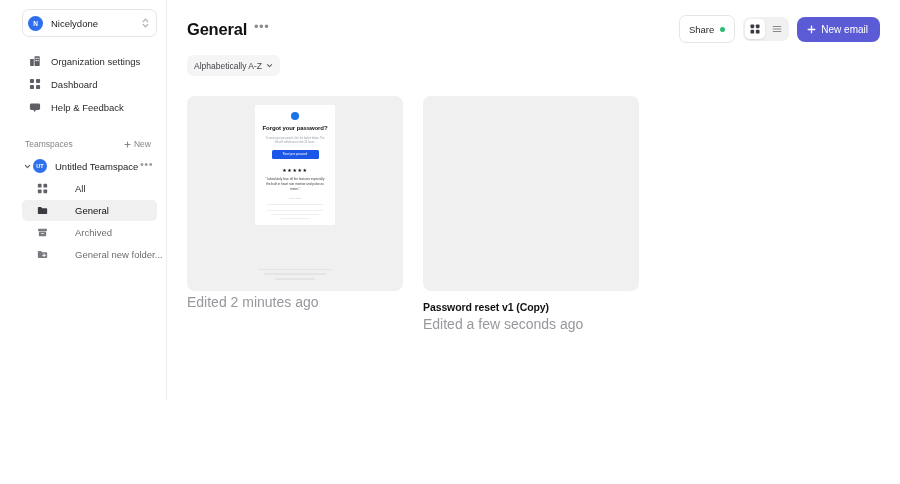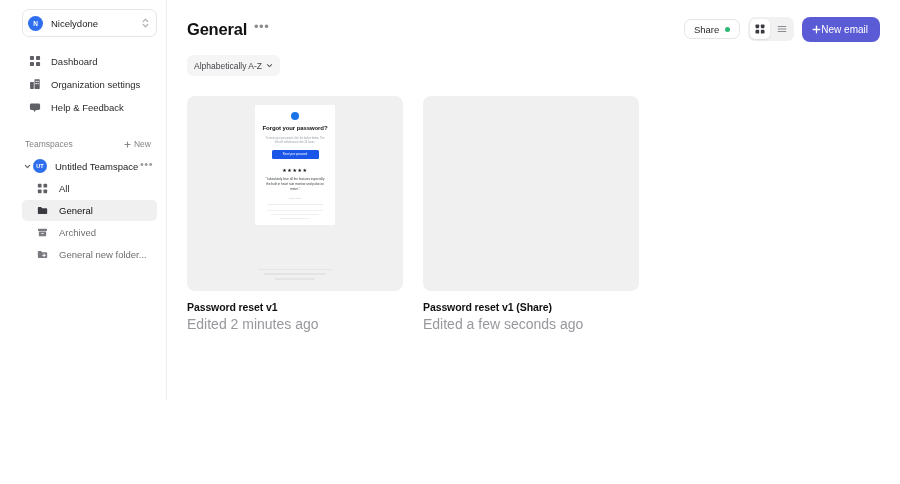--- a/index.html
+++ b/index.html
@@ -80,54 +80,54 @@
   .ts-name { font-size: 9.5px; color: #1c1c1c; margin-left: 8px; flex: 1; white-space: nowrap; }
   .ts-dots { font-size: 11px; color: #9a9a9a; letter-spacing: .5px; line-height: 1; padding-bottom: 4px; }
 
   .sub-item {
     display: flex; align-items: center; gap: 10px;
     height: 21px; padding: 0 6px 0 14px;
     border-radius: 5px; cursor: pointer; margin-top: 1px;
   }
   .sub-item.active { background: #f0f0f0; }
   .sub-item .ico { width: 13px; height: 13px; flex: 0 0 13px; display:flex; align-items:center; justify-content:center; }
-  .sub-item .lbl { font-size: 9.5px; color: #2b2b2b; white-space: nowrap; }
+  .sub-item .lbl { font-size: 9.5px; color: #2b2b2b; white-space: nowrap; margin-left: 16px; }
   .sub-item.active .lbl { color: #111; font-weight: 400; }
   .sub-item.muted .lbl { color: #6e6e73; }
 
   
   .main { flex: 1; height: 484px; position: relative; background: #fff; }
   .topbar {
     display: flex; align-items: center;
     padding: 14px 20px 0 20px; height: 44px;
   }
   .page-title { font-size: 16.5px; font-weight: 700; color: #111; letter-spacing: -.2px; }
   .title-dots { font-size: 13px; color: #8a8a8f; margin-left: 7px; line-height: 1; cursor: pointer; padding-bottom: 5px; letter-spacing: .5px; }
   .topbar-right { margin-left: auto; display: flex; align-items: center; gap: 8px; }
 
   .share-btn {
     display: flex; align-items: center; gap: 6px;
-    height: 20px; padding: 0 9px;
+    height: 28px; padding: 0 9px;
     border: 1px solid #e6e6e6; border-radius: 7px;
     font-size: 9.5px; color: #2b2b2b; background: #fff; cursor: pointer;
   }
   .dot-green { width: 5px; height: 5px; border-radius: 50%; background: #2eb872; }
 
   .view-toggle {
     display: flex; align-items: center;
     background: #f1f1f1; border-radius: 7px; padding: 2px; gap: 2px;
   }
   .vt-btn {
     width: 20px; height: 20px; border-radius: 5px;
     display: flex; align-items: center; justify-content: center; cursor: pointer;
   }
   .vt-btn.active { background: #fff; box-shadow: 0 1px 2px rgba(0,0,0,.10); }
 
   .new-email-btn {
-    display: flex; align-items: center; 
+    display: flex; align-items: center; gap: 5px;
     height: 25px; padding: 0 12px 0 10px;
     background: #5b5bd6; border-radius: 8px;
     color: #fff; font-size: 10px; cursor: pointer; border: none;
     white-space: nowrap;
   }
 
   .searchrow {
     display: flex; align-items: center;
     padding: 9px 20px 0 20px; height: 34px;
   }
@@ -210,43 +210,43 @@
       <div class="org-name">Nicelydone</div>
       <span class="chev-updown">
         <svg viewBox="0 0 9 12" width="9" height="12" fill="none" stroke="#6b6b70" stroke-width="1.2" stroke-linecap="round" stroke-linejoin="round">
           <path d="M2.2 4.7 L4.5 2.2 L6.8 4.7"></path>
             <path d="M2.2 7.3 L4.5 9.8 L6.8 7.3"></path>
         </svg>
       </span>
     </div>
 
     <nav class="nav">
-      <div class="nav-item">
-        <span class="ico">
-          <svg viewBox="0 0 13 13" width="12" height="12" fill="#5f5f66">
-            <rect x="1" y="1" width="4.4" height="4.4" rx="1"></rect>
-              <rect x="7.6" y="1" width="4.4" height="4.4" rx="1"></rect>
-            <rect x="1" y="7.6" width="4.4" height="4.4" rx="1"></rect>
-              <rect x="7.6" y="7.6" width="4.4" height="4.4" rx="1"></rect>
-          </svg>
-        </span>
-        <span class="lbl">Dashboard</span>
-      </div>
       <div class="nav-item">
         <span class="ico">
           <svg viewBox="0 0 13 13" width="12" height="12" fill="#5f5f66">
             <rect x="1.2" y="4.2" width="4" height="7.6" rx="0.6"></rect>
             <rect x="6" y="1.4" width="5.6" height="10.4" rx="0.6"></rect>
             <rect x="7.1" y="3" width="1.3" height="1.3" fill="#fff"></rect>
               <rect x="9.2" y="3" width="1.3" height="1.3" fill="#fff"></rect>
             <rect x="7.1" y="5.4" width="1.3" height="1.3" fill="#fff"></rect>
               <rect x="9.2" y="5.4" width="1.3" height="1.3" fill="#fff"></rect>
           </svg>
         </span>
         <span class="lbl">Organization settings</span>
+      </div>
+      <div class="nav-item">
+        <span class="ico">
+          <svg viewBox="0 0 13 13" width="12" height="12" fill="#5f5f66">
+            <rect x="1" y="1" width="4.4" height="4.4" rx="1"></rect>
+              <rect x="7.6" y="1" width="4.4" height="4.4" rx="1"></rect>
+            <rect x="1" y="7.6" width="4.4" height="4.4" rx="1"></rect>
+              <rect x="7.6" y="7.6" width="4.4" height="4.4" rx="1"></rect>
+          </svg>
+        </span>
+        <span class="lbl">Dashboard</span>
       </div>
       <div class="nav-item">
         <span class="ico">
           <svg viewBox="0 0 13 13" width="12" height="12" fill="#5f5f66">
             <rect x="1" y="2.6" width="11" height="7.2" rx="1.6"></rect>
             <path d="M4.4 9.4 L6.2 12 L7.6 9.4 Z"></path>
           </svg>
         </span>
         <span class="lbl">Help &amp; Feedback</span>
       </div>
@@ -395,25 +395,24 @@
               <div class="fl" style="width:48px"></div>
               <div class="fl" style="width:30px"></div>
             </div>
           </div>
           <div class="out-lines">
             <div class="ol" style="width:74px"></div>
             <div class="ol" style="width:62px"></div>
             <div class="ol" style="width:40px"></div>
           </div>
         </div>
-        <div class="card-title">Password reset v1</div>
         <div class="card-sub">Edited 2 minutes ago</div>
       </div>
 
       <div class="card">
         <div class="thumb"></div>
-        <div class="card-title">Password reset v1 (Share)</div>
+        <div class="card-title">Password reset v1 (Copy)</div>
         <div class="card-sub">Edited a few seconds ago</div>
       </div>
 
     </div>
   </section>
 </div>
 
 </body></html>

